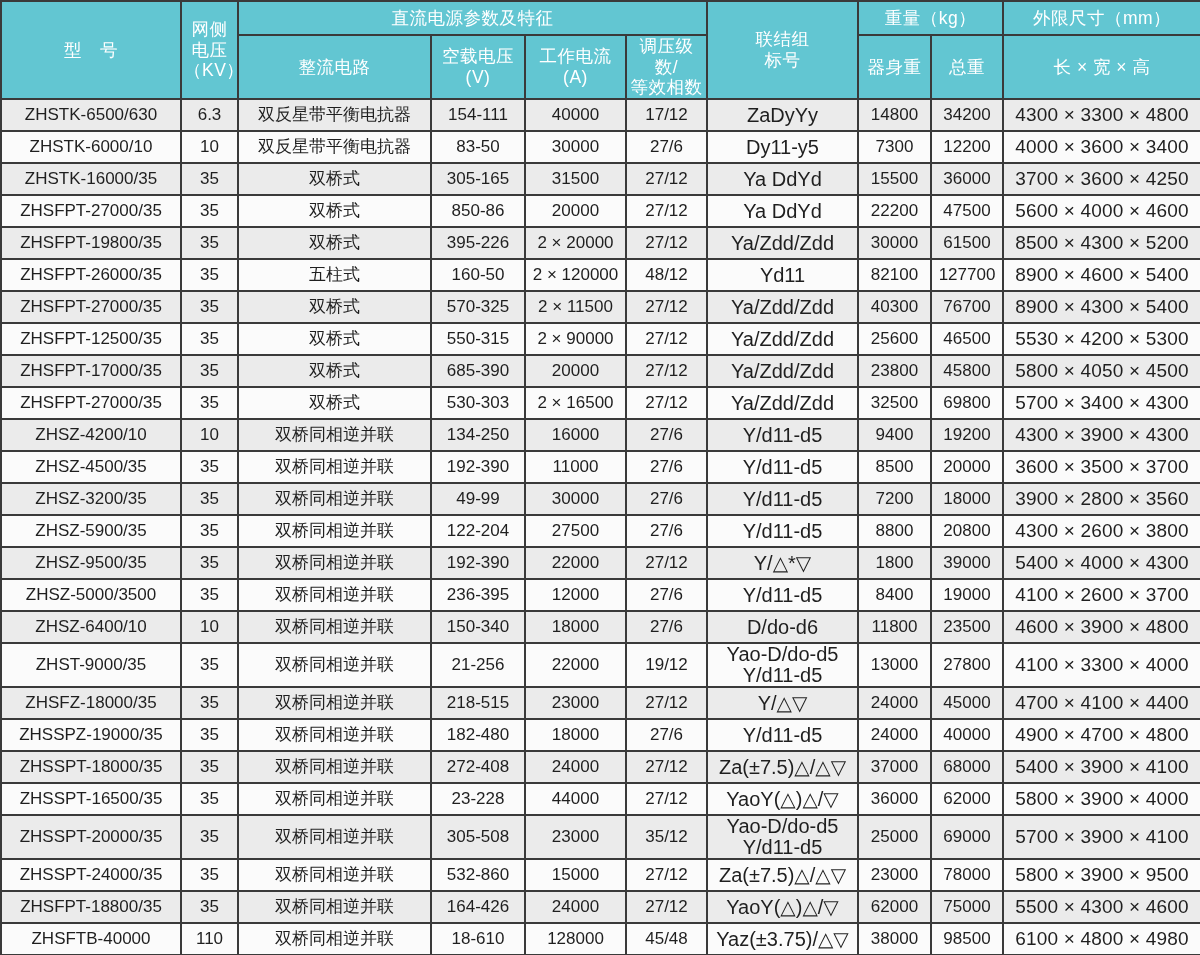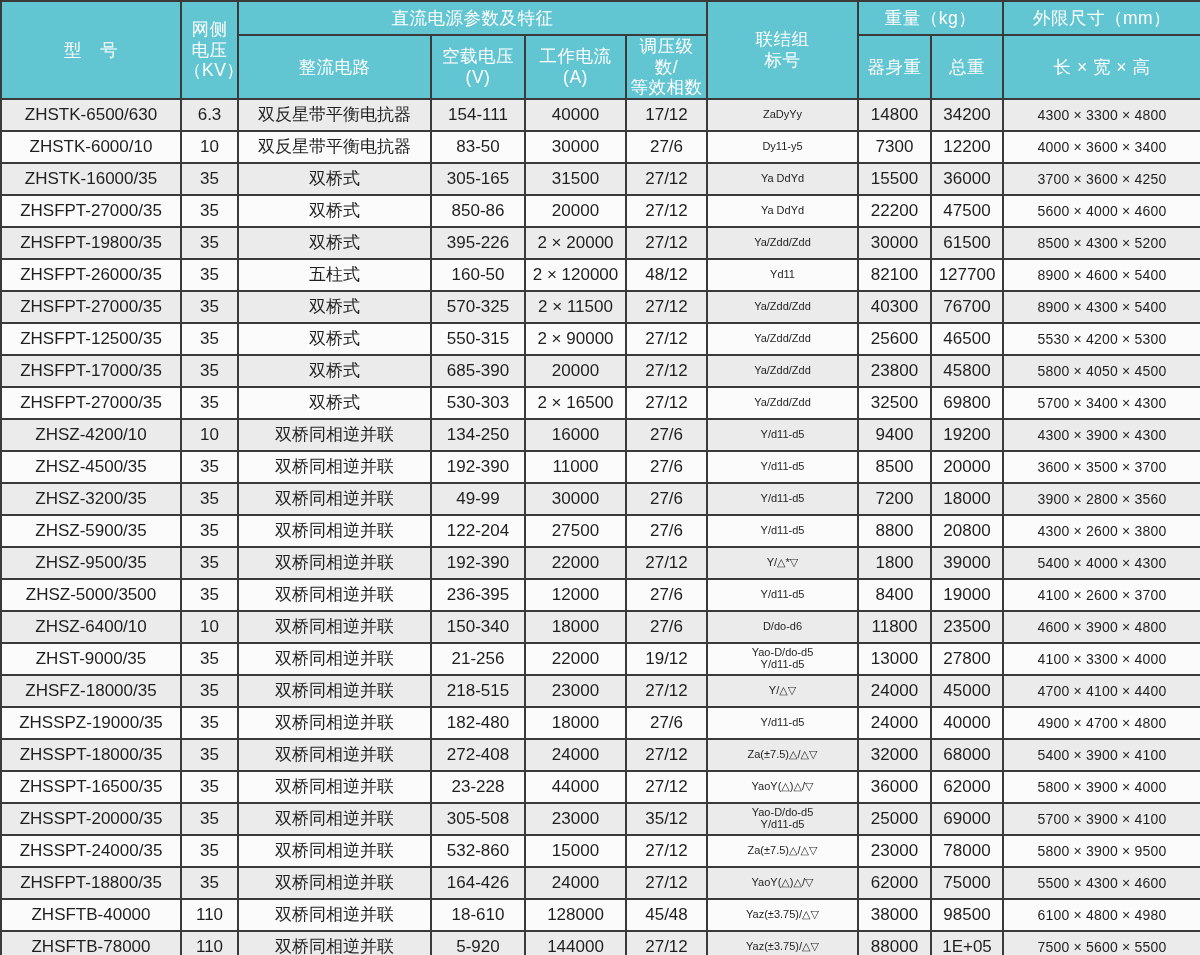--- a/index.html
+++ b/index.html
@@ -40,22 +40,22 @@
     color: #1f1f1f;
     height: 30px;
     background: var(--row-even, #fbfbfb);
     line-height: 1.0;
   }
   .spec tbody tr.alt td { background: var(--row-odd, #ebebeb); }
   .spec tbody td.two-line {
     font-size: 13px;
     line-height: 1.05;
   }
-  .spec tbody td[data-name="cell-connection"] { font-size: 11px; }
-  .spec tbody td[data-name="cell-dimensions"] { font-size: 14px; letter-spacing: 0.2px; }
+  .spec tbody td[data-name="cell-connection"] { font-size: 20px; }
+  .spec tbody td[data-name="cell-dimensions"] { font-size: 19px; letter-spacing: 0.2px; }
 </style>
 </head>
 <body>
 
 <table class="spec" data-name="spec-table">
   <colgroup>
     <col style="width:180px">
     <col style="width:57px">
     <col style="width:193px">
     <col style="width:94px">
@@ -334,21 +334,21 @@
         <td data-name="cell-dimensions">4900 × 4700 × 4800</td>
       </tr>
       <tr data-name="table-row" class="alt">
         <td data-name="cell-model">ZHSSPT-18000/35</td>
         <td data-name="cell-voltage">35</td>
         <td data-name="cell-circuit">双桥同相逆并联</td>
         <td data-name="cell-noload">272-408</td>
         <td data-name="cell-current">24000</td>
         <td data-name="cell-regulation">27/12</td>
         <td data-name="cell-connection">Za(±7.5)△/△▽</td>
-        <td data-name="cell-body_weight">32000</td>
+        <td data-name="cell-body_weight">37000</td>
         <td data-name="cell-total_weight">68000</td>
         <td data-name="cell-dimensions">5400 × 3900 × 4100</td>
       </tr>
       <tr data-name="table-row">
         <td data-name="cell-model">ZHSSPT-16500/35</td>
         <td data-name="cell-voltage">35</td>
         <td data-name="cell-circuit">双桥同相逆并联</td>
         <td data-name="cell-noload">23-228</td>
         <td data-name="cell-current">44000</td>
         <td data-name="cell-regulation">27/12</td>

